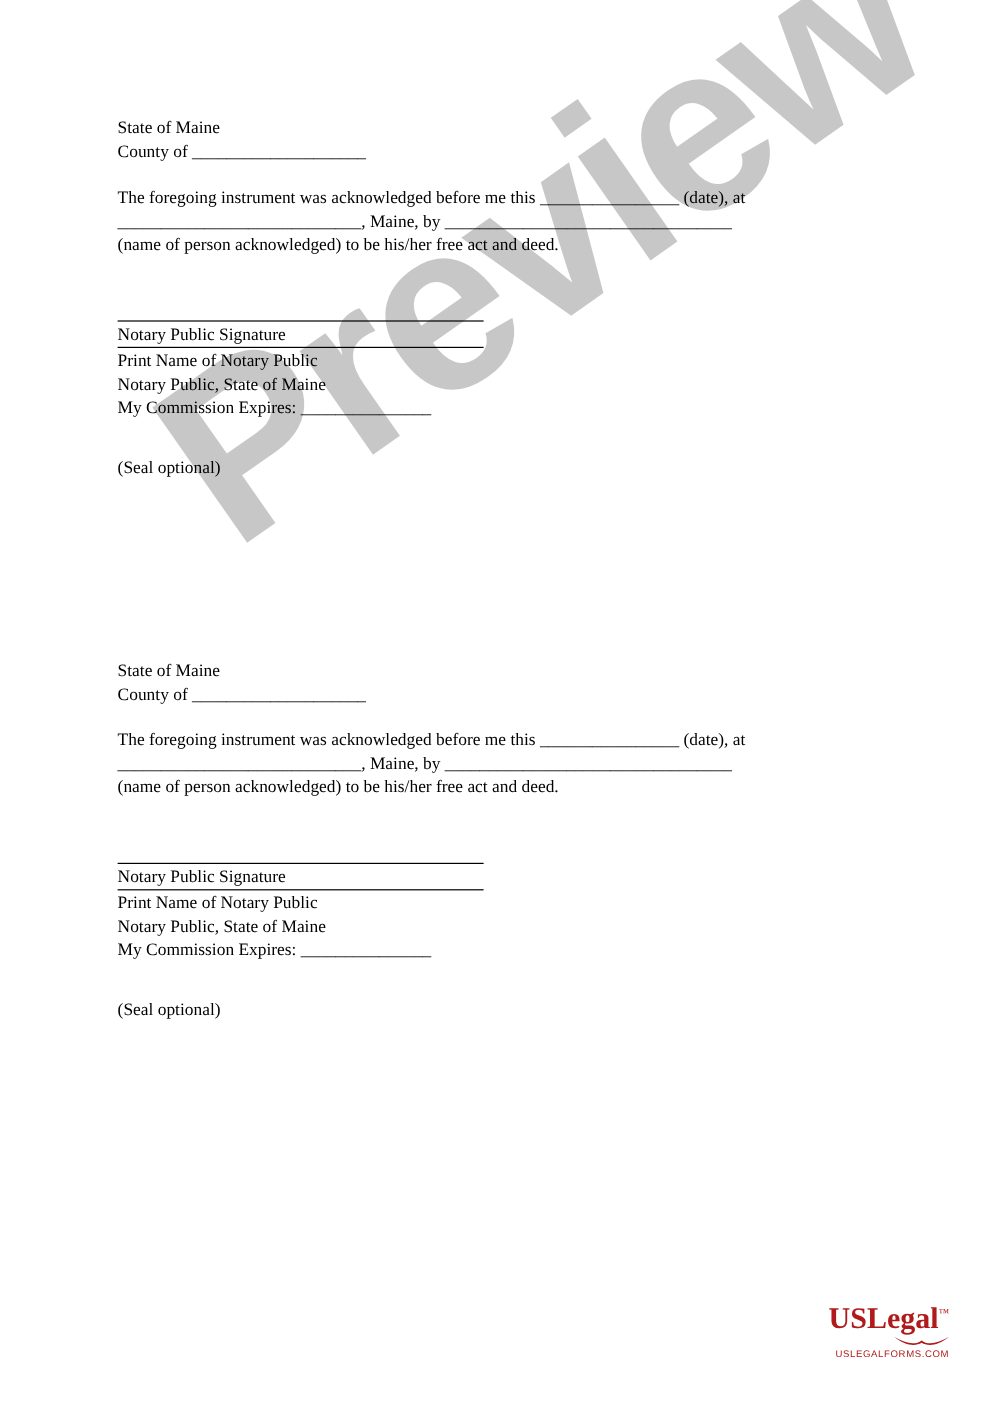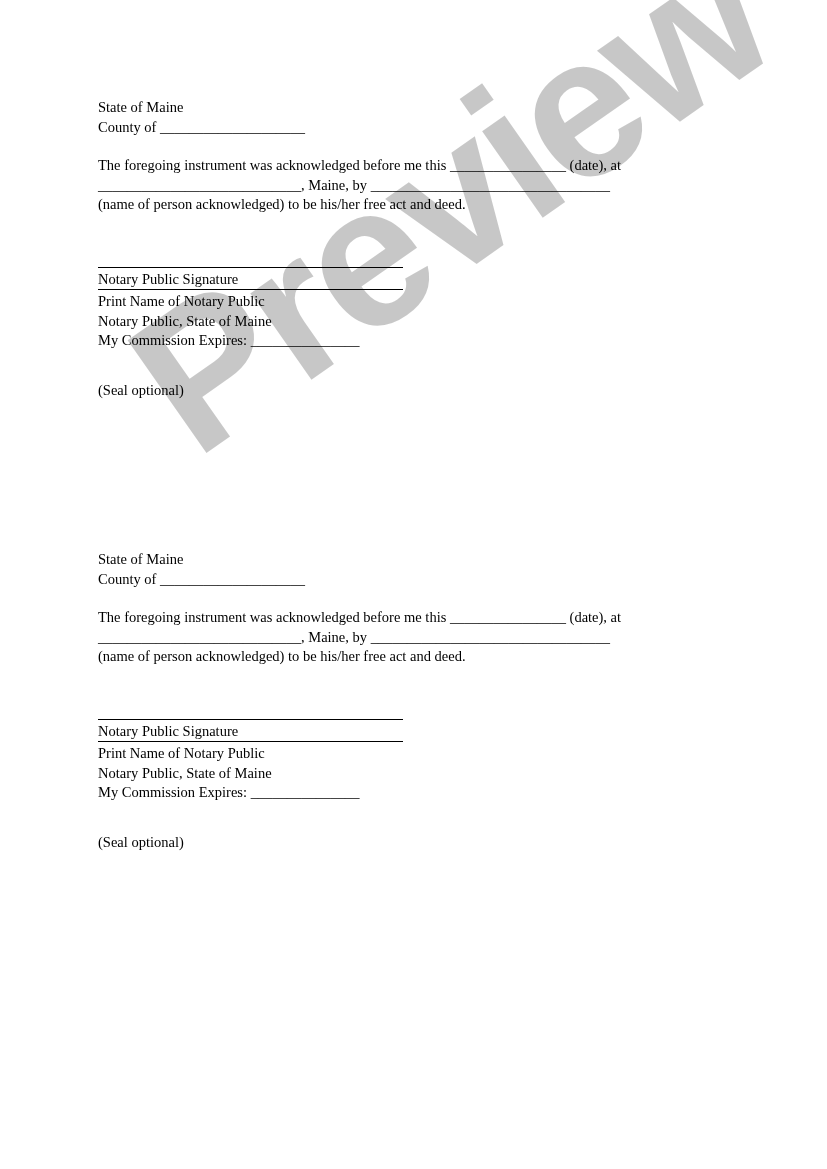--- a/index.html
+++ b/index.html
@@ -160,14 +160,23 @@
       <div class="gap-md"></div>
       <div class="line para">(Seal optional)</div>
     </div>
 
   </div>
 
   <div class="watermark">
     <span>Preview</span>
   </div>
 
+  <div class="logo">
+    <div class="logo-main">
+      <span class="us">US</span><span class="legal">Legal</span><span class="logo-tm">™</span>
+    </div>
+    <svg class="logo-swoosh" width="46" height="9" viewBox="0 0 46 9">
+      <path d="M0 1 C10 7, 18 8, 23 4 C28 8, 36 7, 46 1 C36 9, 28 9, 23 6 C18 9, 10 9, 0 1 Z" fill="#b01a1a"></path>
+    </svg>
+    <div class="logo-sub">USLEGALFORMS.COM</div>
+  </div>
 
 </div>
 
 </body></html>

